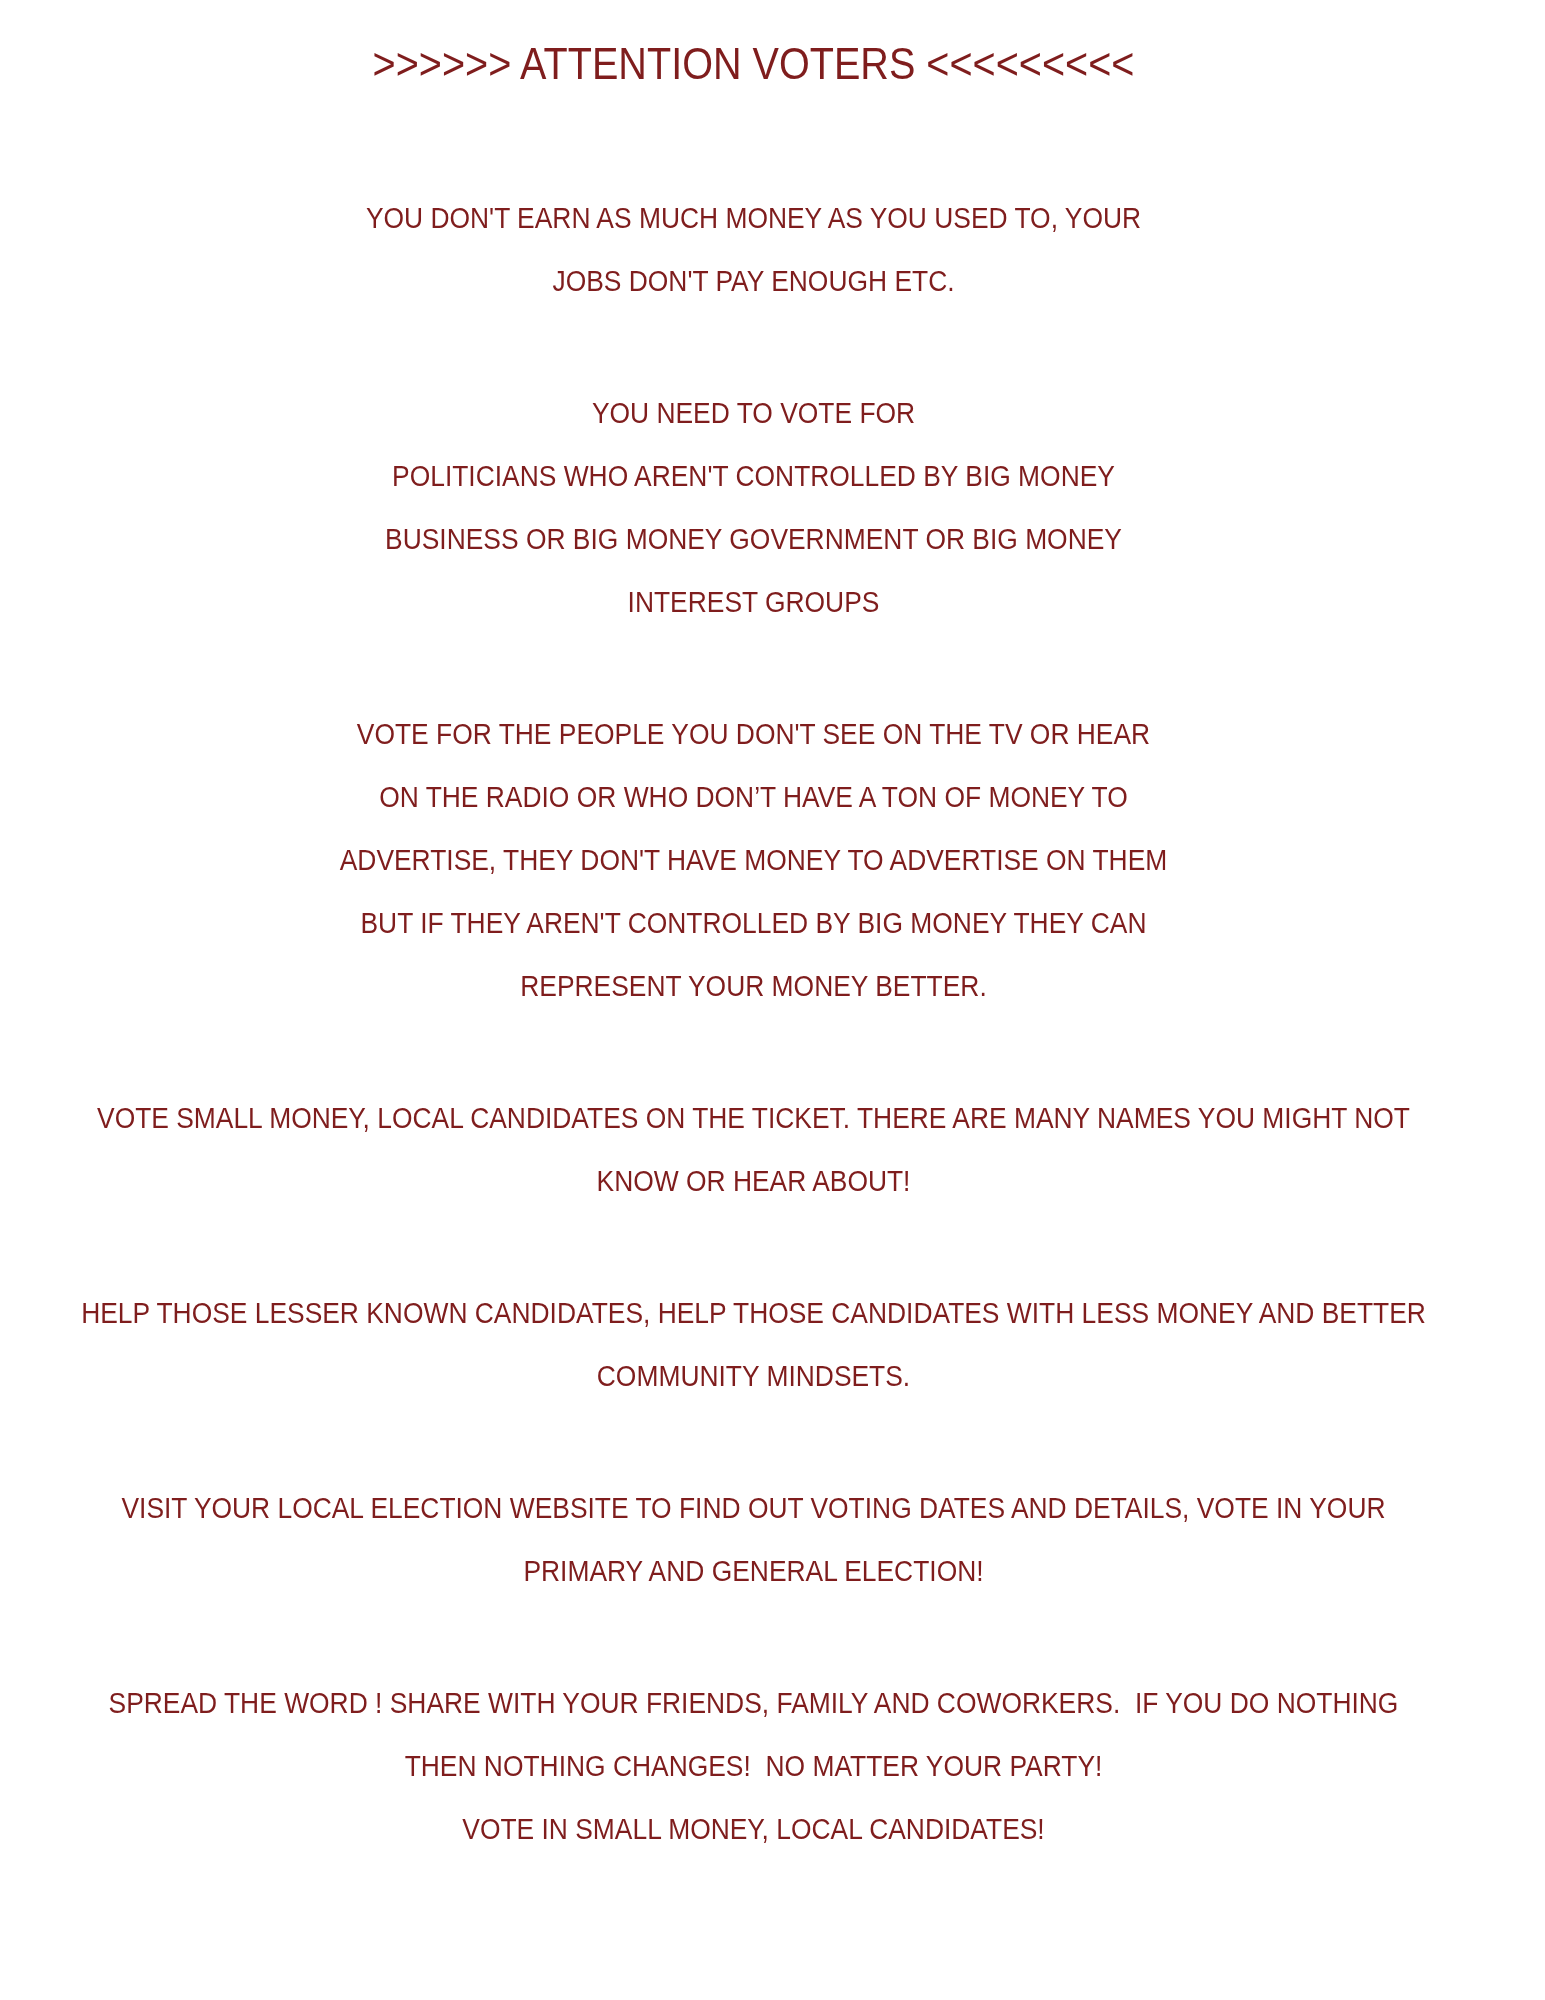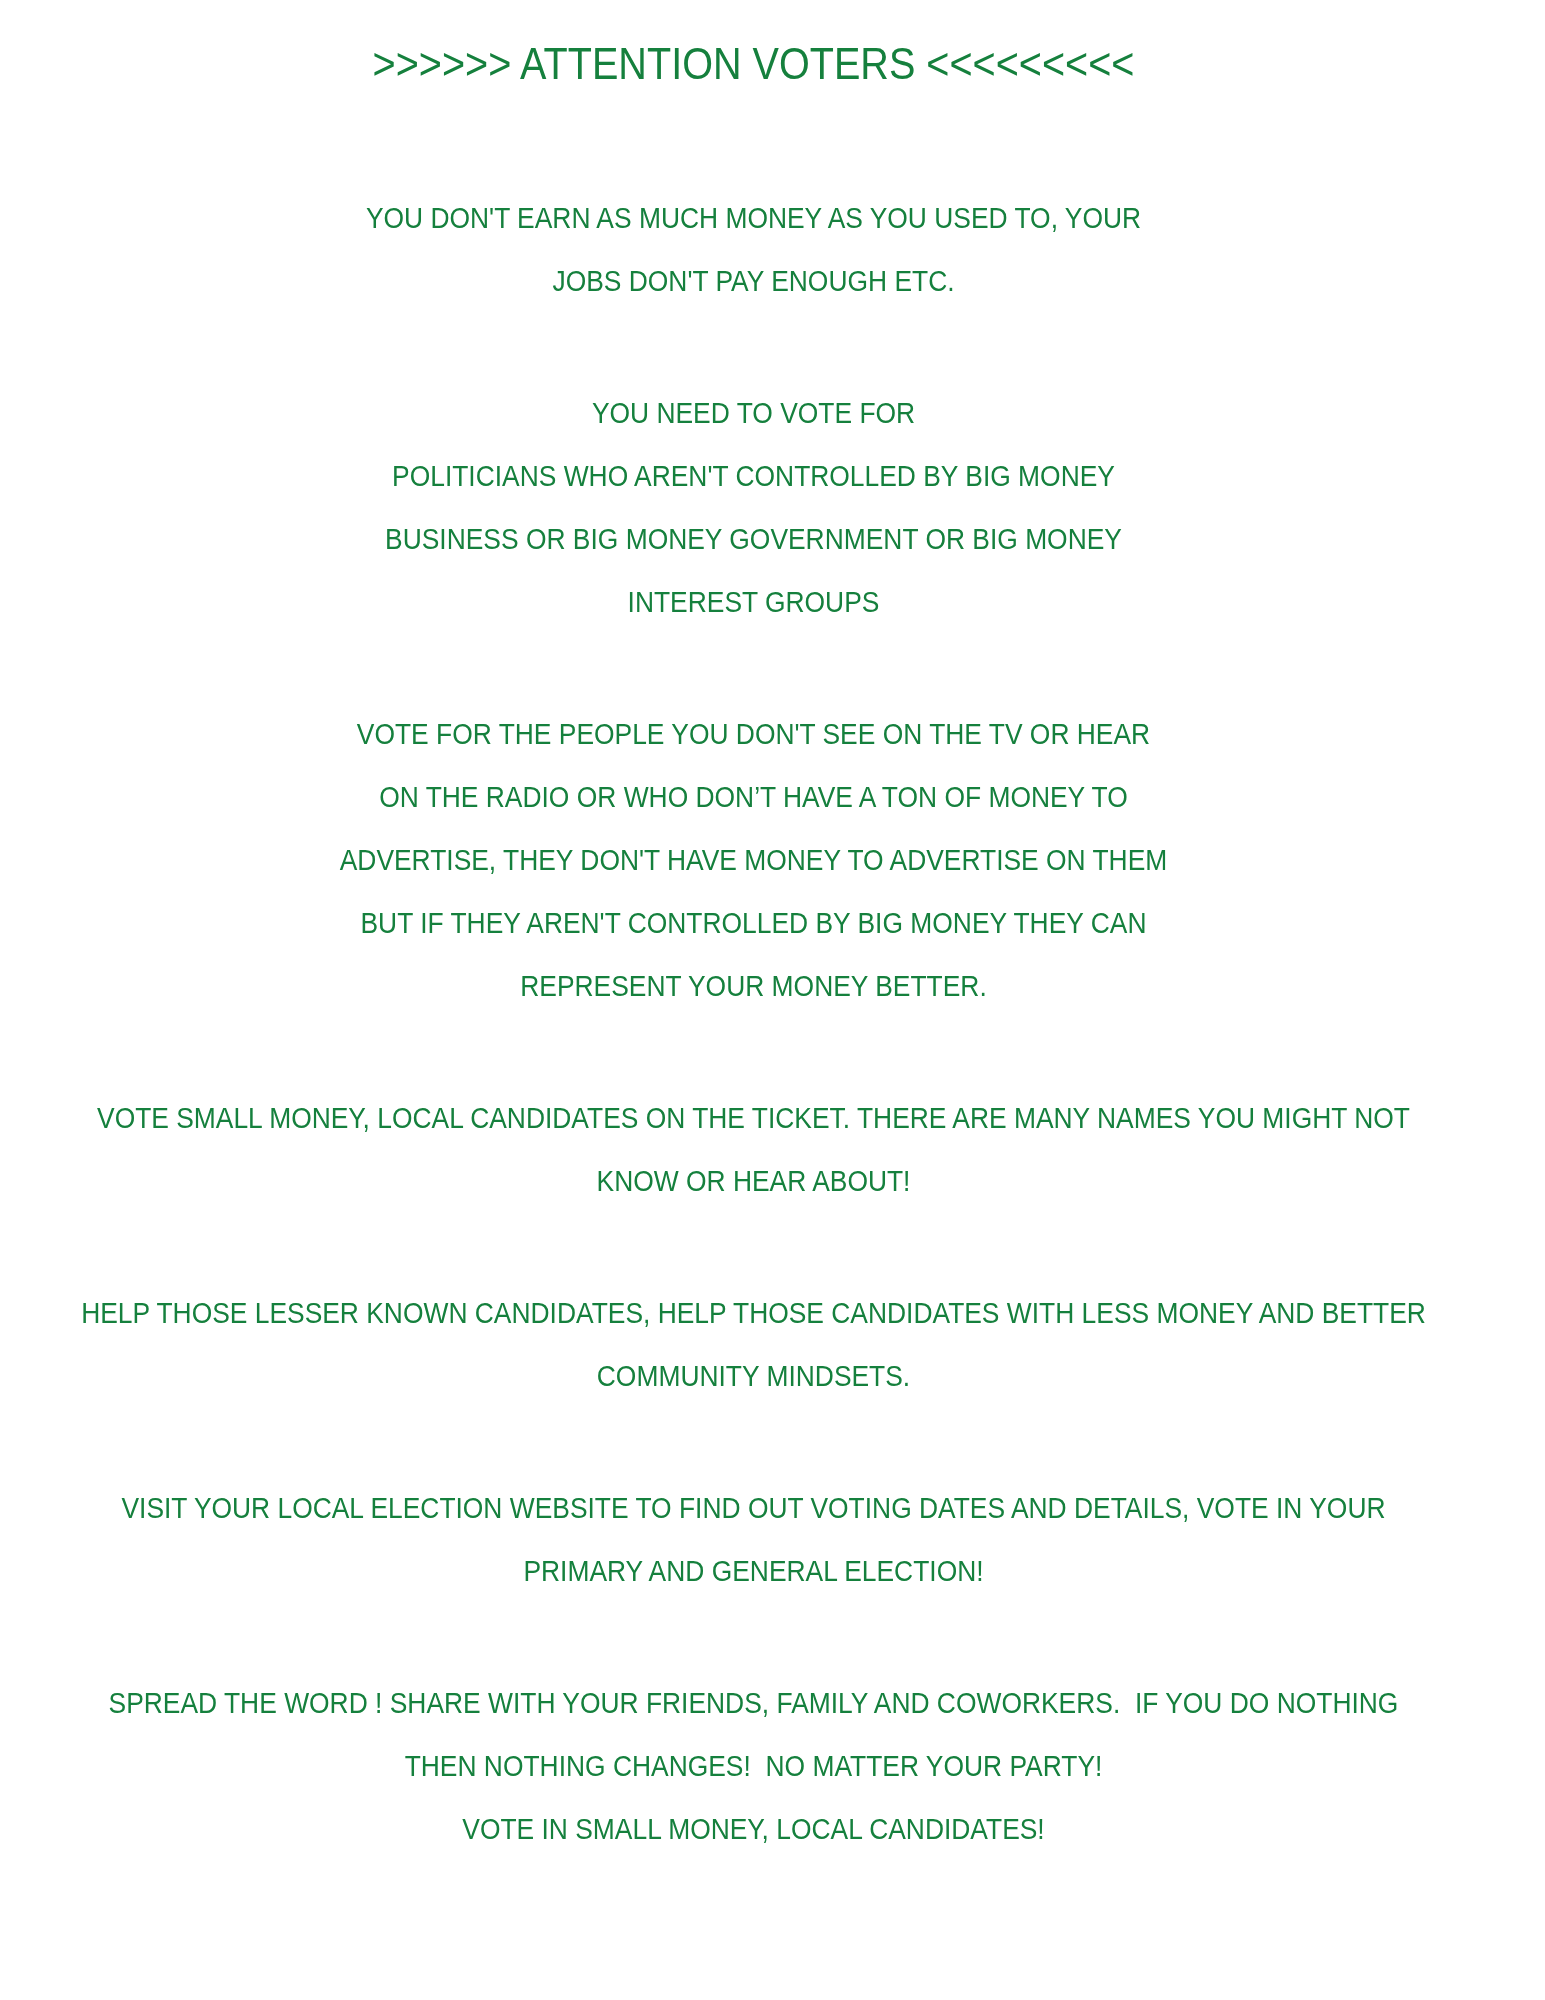--- a/index.html
+++ b/index.html
@@ -7,21 +7,21 @@
     padding: 0;
     background: #ffffff;
   }
   .page {
     position: relative;
     width: 1545px;
     height: 2000px;
     background: #ffffff;
     overflow: hidden;
     font-family: "Liberation Sans", sans-serif;
-    color: #15803d;
+    color: #7f1d1d;
   }
   
   .squeeze {
     transform: translateX(-19px) scaleX(0.88);
     transform-origin: center top;
   }
   .title {
     padding-top: 42px;
     font-size: 45px;
     line-height: 44px;

